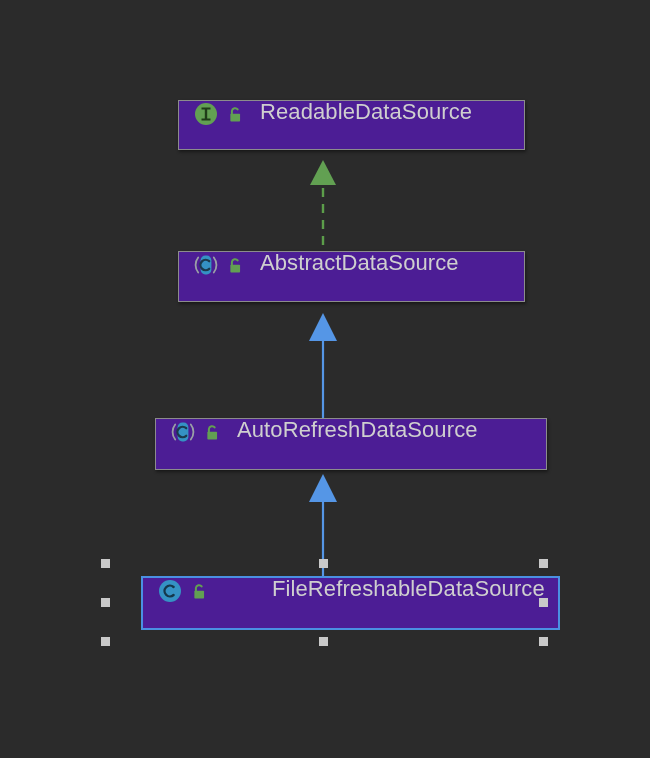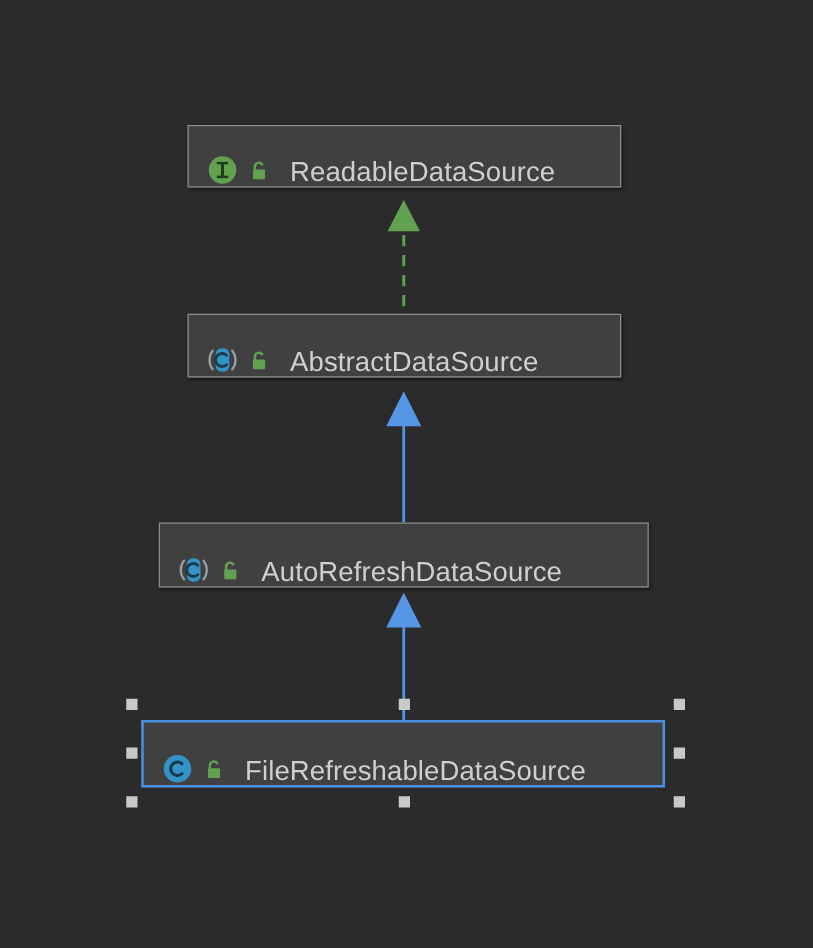--- a/index.html
+++ b/index.html
@@ -14,29 +14,31 @@
     background: #2b2b2b;
     overflow: hidden;
     font-family: "Liberation Sans", sans-serif;
   }
 
   
   .uml-node {
     position: absolute;
     box-sizing: border-box;
     display: flex;
-    align-items: flex-end;
-    background: #404040;
+    align-items: flex-start;
+    background: #4c1d95;
     border: 1px solid #8c8c8c;
     padding: 0 14px;
     box-shadow: 1px 2px 3px rgba(0,0,0,0.45);
+    margin-left: 28px;
   }
   .uml-node.selected {
     border: 2px solid #4a90e2;
     box-shadow: none;
+    gap: 48px;
   }
   .node-label {
     color: #cfcfcf;
     font-size: 22px;
     letter-spacing: 0.1px;
     white-space: nowrap;
     line-height: 1;
   }
 
   

